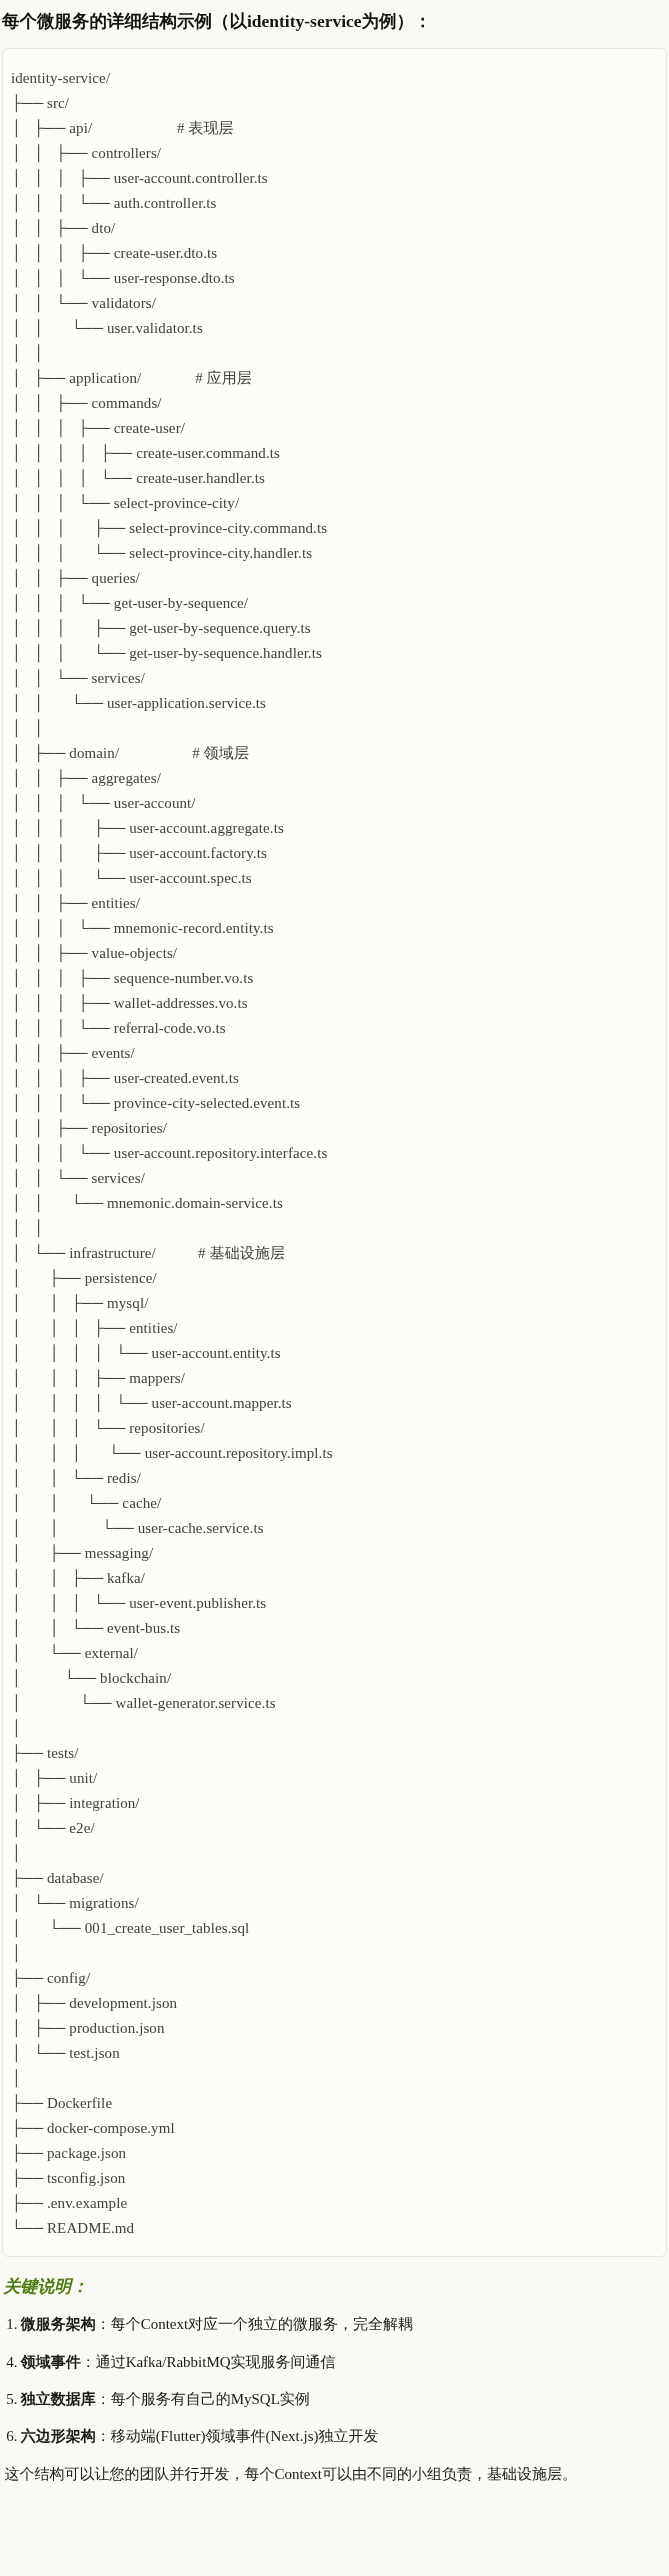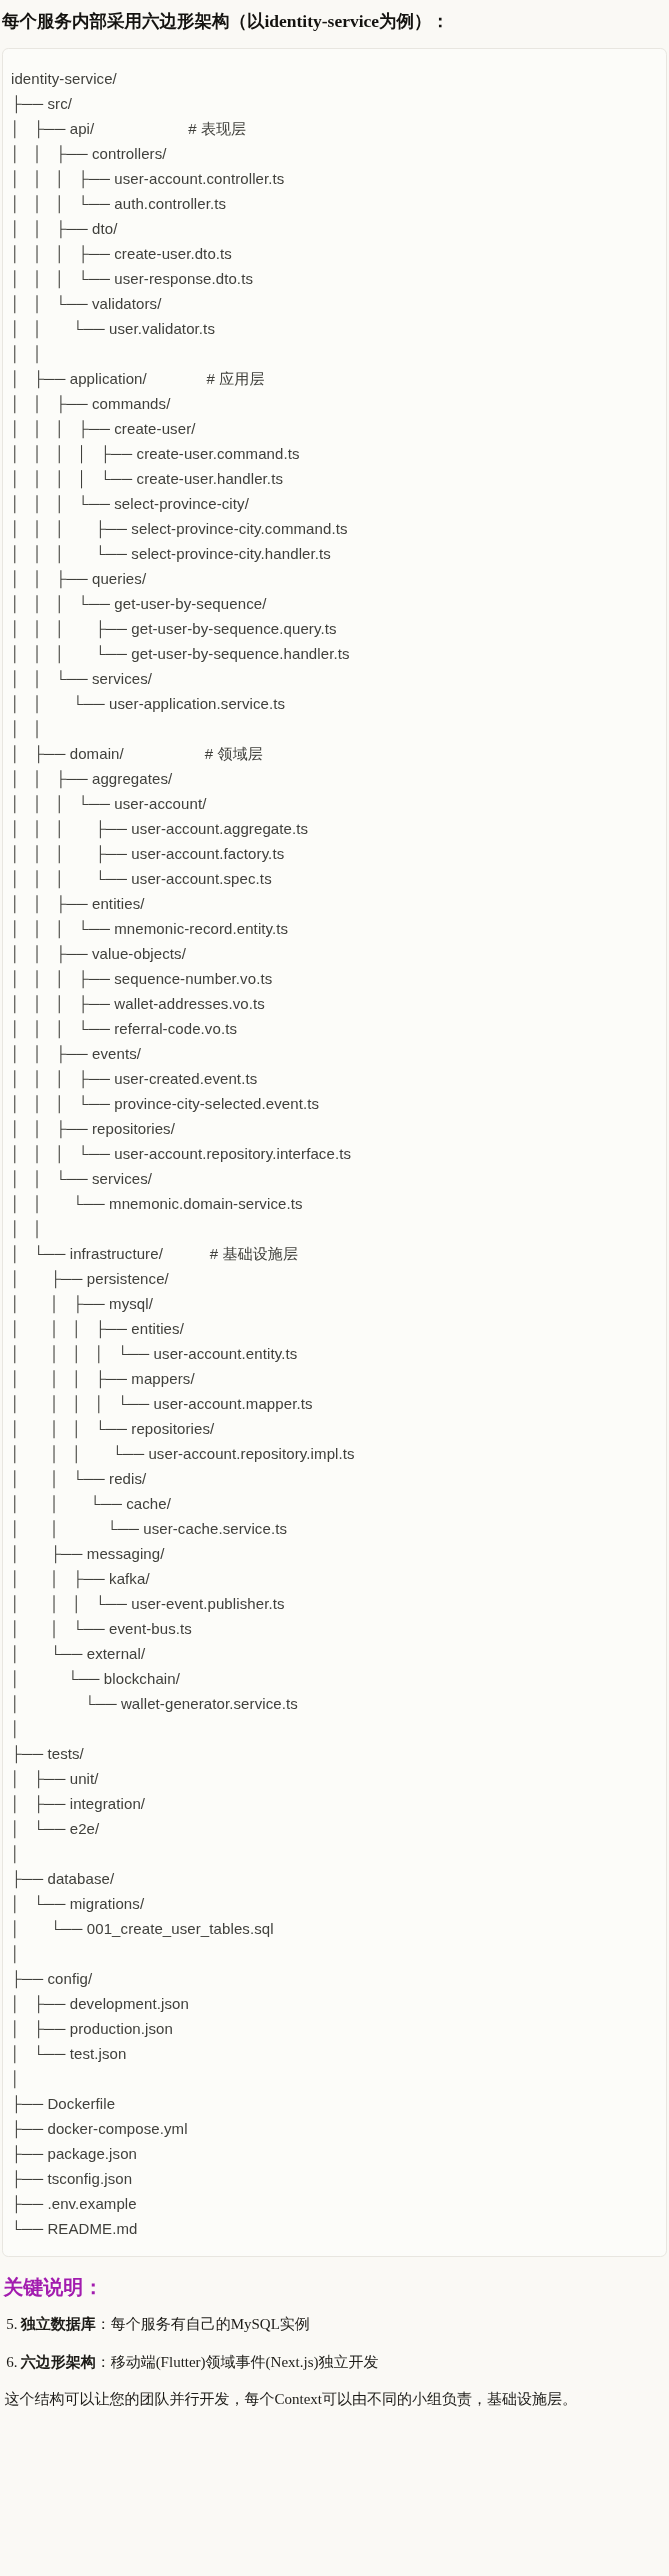--- a/index.html
+++ b/index.html
@@ -24,36 +24,37 @@
   }
   .codeblock {
     margin: 14.4px 0.6px 0 0.6px;
     background: #fcfcf9;
     border: 0.6px solid #e8e6e0;
     border-radius: 6.3px;
   }
   .tree {
     margin: 0;
     padding: 17px 5px 15.6px 7.5px;
-    font-family: Liberation Sans, sans-serif;
+    font-family: Liberation Serif, serif;
     font-size: 15px;
     line-height: 25px;
     letter-spacing: 0.1px;
     color: #40403c;
     white-space: pre;
   }
   .notes {
     margin: 17.5px 0 0 1.3px;
   }
   .notes-heading {
-    font-size: 20px;
+    font-size: 17px;
     line-height: 24.4px;
     font-weight: 700;
     margin: 0;
-    color: #a21caf;
+    color: #4d7c0f;
+    font-style: italic;
   }
   .note-item {
     margin-top: 13px;
     font-size: 15px;
     line-height: 24.4px;
     color: #1c1b17;
     padding-left: 3.1px;
   }
   .note-item .num { margin-right: 3.1px; }
   .note-item .term { font-weight: 700; }
@@ -63,21 +64,21 @@
     line-height: 24.4px;
     color: #1c1b17;
     padding-left: 1.3px;
   }
 </style>
 </head>
 <body>
 
 <div class="doc">
 
-  <h1 class="page-title">每个服务内部采用六边形架构（以identity-service为例）：</h1>
+  <h1 class="page-title">每个微服务的详细结构示例（以identity-service为例）：</h1>
 
   <div class="codeblock">
     <pre class="tree">identity-service/
 ├── src/
 │   ├── api/                      # 表现层
 │   │   ├── controllers/
 │   │   │   ├── user-account.controller.ts
 │   │   │   └── auth.controller.ts
 │   │   ├── dto/
 │   │   │   ├── create-user.dto.ts
@@ -159,20 +160,22 @@
 ├── package.json
 ├── tsconfig.json
 ├── .env.example
 └── README.md</pre>
   </div>
 
   <div class="notes">
     <h2 class="notes-heading">关键说明：</h2>
 
     <div id="notes-list">
+        <div class="note-item"><span class="num">1.</span><span class="term">微服务架构</span><span class="text">：每个Context对应一个独立的微服务，完全解耦</span></div>
+        <div class="note-item"><span class="num">4.</span><span class="term">领域事件</span><span class="text">：通过Kafka/RabbitMQ实现服务间通信</span></div>
         <div class="note-item"><span class="num">5.</span><span class="term">独立数据库</span><span class="text">：每个服务有自己的MySQL实例</span></div>
         <div class="note-item"><span class="num">6.</span><span class="term">六边形架构</span><span class="text">：移动端(Flutter)领域事件(Next.js)独立开发</span></div>
       </div>
 
     <p class="closing">这个结构可以让您的团队并行开发，每个Context可以由不同的小组负责，基础设施层。</p>
   </div>
 
 </div>
 
 

